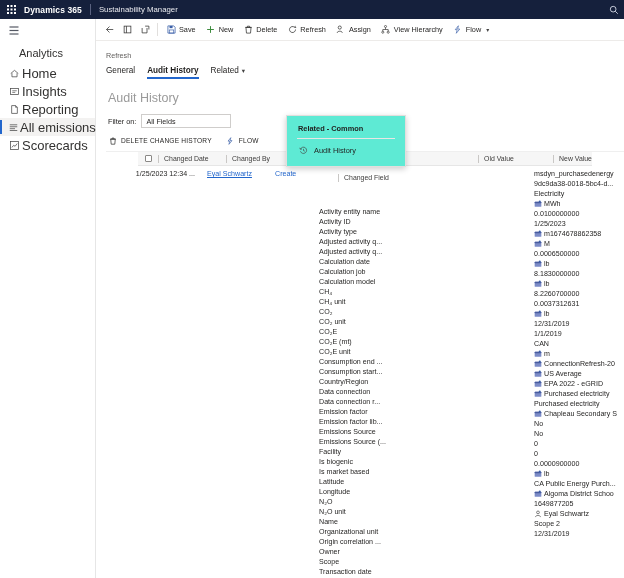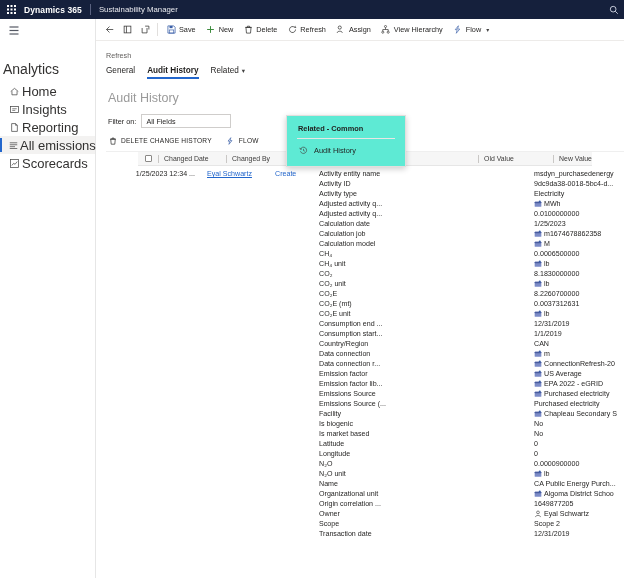--- a/index.html
+++ b/index.html
@@ -27,21 +27,21 @@
   
   .body{ flex:1; display:flex; min-height:0; }
 
   
   .sidebar{
     width:96px; flex:0 0 96px; background:#ffffff;
     border-right:1px solid #e6e6e6; display:flex; flex-direction:column;
   }
   .ham{ height:22px; display:flex; align-items:center; padding-left:9px; }
   .sec-title{
-    font-size:14px; color:#323130; padding:6px 0 5px 3px; font-weight:normal;margin-top:14px;
+    font-size:11px; color:#323130; padding:6px 0 5px 19px; font-weight:normal;
   }
   .nav-item{
     height:18px; display:flex; align-items:center; gap:2px;
     padding-left:9px; font-size:13px; color:#323130; position:relative; cursor:pointer;
   }
   .nav-item .nlabel{ white-space:nowrap; }
   .nav-item.active{ background:#f3f2f1; font-weight:normal; }
   .nav-item.active:before{
     content:""; position:absolute; left:0; top:2px; bottom:2px; width:2px; background:#2266cc;
   }
@@ -120,21 +120,21 @@
   }
   .gh{ display:flex; align-items:center; height:14px; position:relative; padding-left:6px; }
   .gh.bar:before{ content:""; position:absolute; left:0; top:3px; bottom:3px; width:1px; background:#c9c7c5; }
   .chk{
     width:7px; height:7px; border:1px solid #8a8886; background:#fff; border-radius:1px;
   }
   .c-chk{ width:20px; display:flex; align-items:center; justify-content:center; padding:0; }
   .c-date{ width:68px; }
   .c-by{ width:68px; }
   .c-event{ width:44px; }
-  .c-field{ width:140px; }
+  .c-field{ width:140px;margin-top:38px; }
   .c-old{ width:75px; }
   .c-new{ flex:1; min-width:0; }
 
   .grid-body{ flex:1; min-height:0; display:flex; font-size:7.1px; color:#201f1e; padding-top:3px; }
   .cell-stack{ display:flex; flex-direction:column; }
   .cell-stack .ln{ height:10px; line-height:10px; display:flex; align-items:center; gap:2px; white-space:nowrap; overflow:hidden; }
   .firstline{ height:10px; line-height:10px; }
   .lnk{ color:#2266cc; text-decoration:underline; cursor:pointer; }
   .evt{ color:#2266cc; cursor:pointer; }
   .rowdate{ text-align:right; padding-right:6px; }

